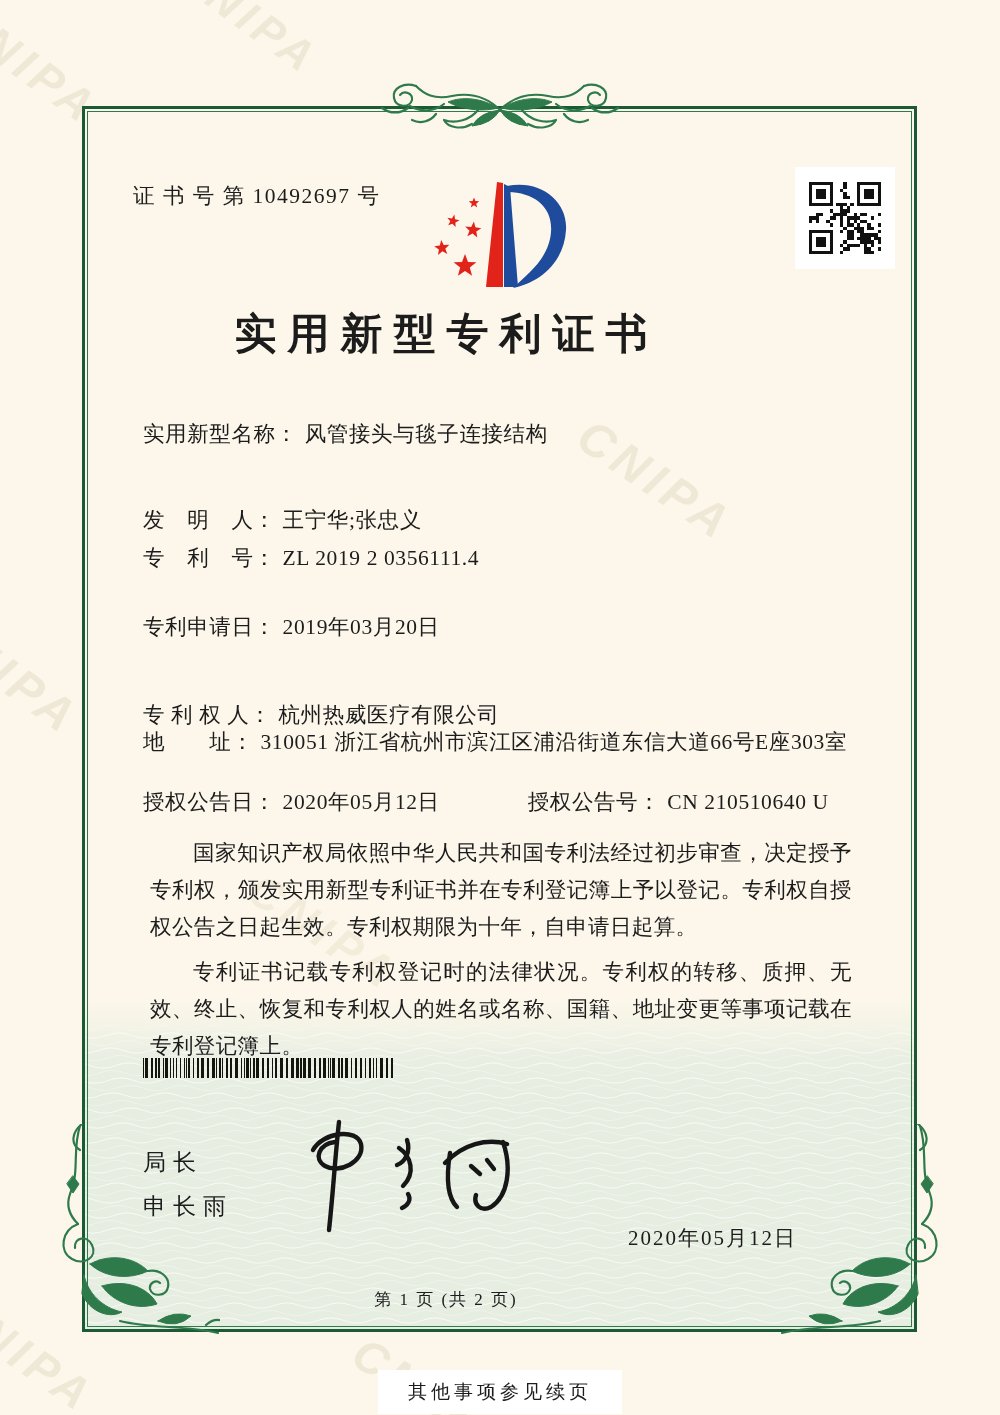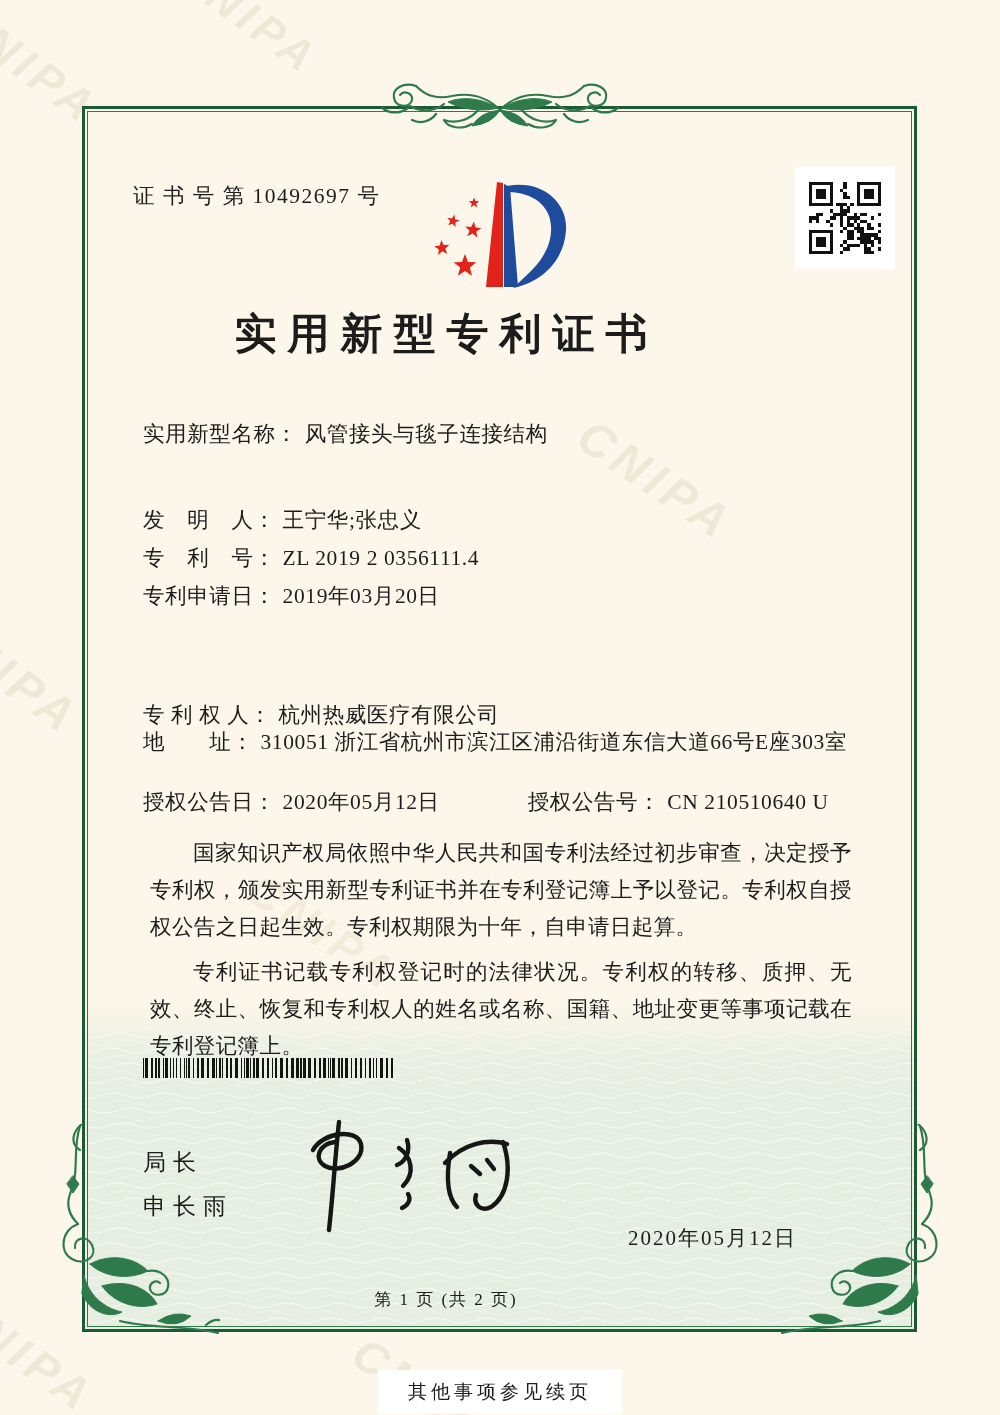--- a/index.html
+++ b/index.html
@@ -379,21 +379,21 @@
 
   <div class="abs row" style="top:419px;">
     <span class="lab">实用新型名称：</span><span class="val">风管接头与毯子连接结构</span>
   </div>
   <div class="abs row" style="top:481px;margin-top:24px;">
     <span class="lab">发　明　人：</span><span class="val">王宁华;张忠义</span>
   </div>
   <div class="abs row" style="top:543px;">
     <span class="lab">专　利　号：</span><span class="val">ZL 2019 2 0356111.4</span>
   </div>
-  <div class="abs row" style="top:581px;">
+  <div class="abs row" style="top:612px;">
     <span class="lab">专利申请日：</span><span class="val">2019年03月20日</span>
   </div>
   <div class="abs row" style="top:700px;">
     <span class="lab">专 利 权 人：</span><span class="val">杭州热威医疗有限公司</span>
   </div>
   <div class="abs row addr" style="top:727px;">
     <span class="lab">地　　址：</span><span class="val">310051 浙江省杭州市滨江区浦沿街道东信大道66号E座303室</span>
   </div>
   <div class="abs row" style="top:787px;">
     <span class="lab">授权公告日：</span><span class="val">2020年05月12日</span><span class="lab pair2">授权公告号：</span><span class="val">CN 210510640 U</span>

